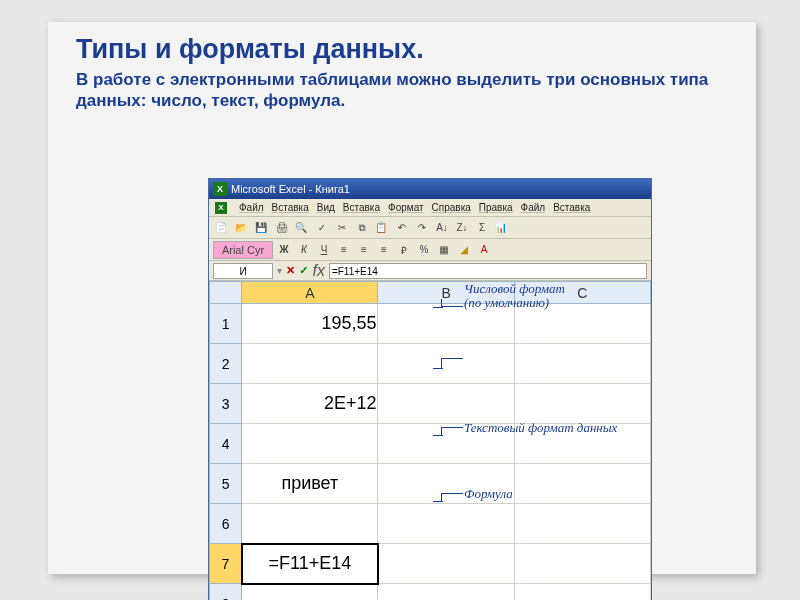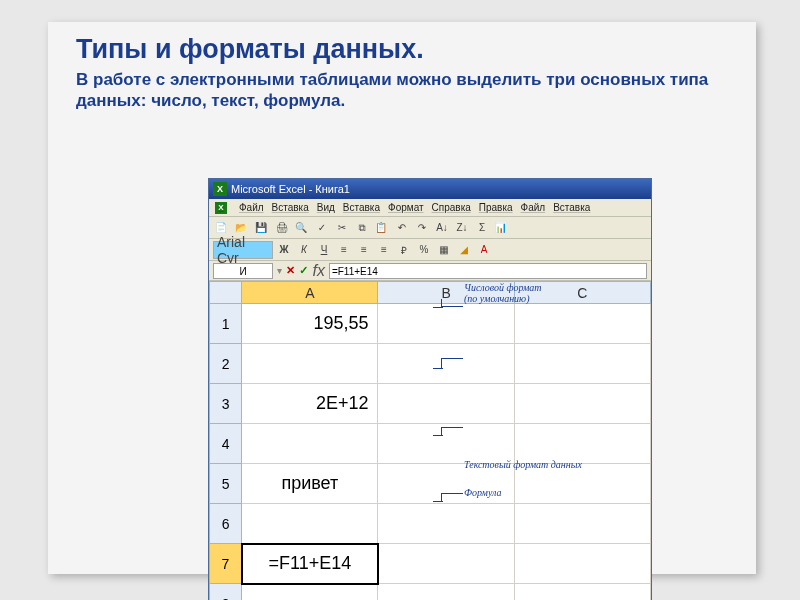--- a/index.html
+++ b/index.html
@@ -157,50 +157,50 @@
       border: 1px solid #9eb6ce;
       text-align: center;
       font-size: 14px;
       width: 26px;
       height: 32px;
     }
     .sheet td.rowh.sel { background: #ffd668; }
     .sheet td.cell {
       border: 1px solid #d4d0c8;
       font-size: 18px;
-      padding: 0 9px;
+      padding: 0 1px;
       height: 40px;
       text-align: right;
       font-family: Arial;
       color: #000;
     }
     .sheet td.cell.left { text-align: center; }
     .sheet td.cell.active {
       border: 2px solid #000;
       position: relative;
     }
     .annot {
       position: absolute;
       font-family: "Times New Roman", serif;
       font-style: italic;
-      font-size: 10px;
+      font-size: 13px;
       color: #1a3d8f;
       line-height: 1.1;
       text-align: left;
     }
     .annot-line {
       position: absolute;
       height: 2px;
       border-top: 1.5px solid #1a3d8f;
       border-left: 1.5px solid #1a3d8f;
     }
     
     .a1 { left: 416px; top: 260px; width: 170px; }
     .a2 { left: 416px; top: 330px; width: 190px; }
-    .a3 { left: 416px; top: 399px; width: 200px; margin-top: 38px; }
+    .a3 { left: 416px; top: 399px; width: 200px; }
     .a4 { left: 416px; top: 465px; }
     .line1 { left: 393px; top: 277px; width: 22px; height: 8px; border-bottom: 1.5px solid #1a3d8f; border-left: 1.5px solid #1a3d8f; border-top:none;}
     .line1b { left: 385px; top: 285px; width: 10px; border-top: 1.5px solid #1a3d8f; height:0;}
     .line2 { left: 393px; top: 336px; width: 22px; border-top: 1.5px solid #1a3d8f; height: 10px; border-left:1.5px solid #1a3d8f;}
     .line2b{ left: 385px; top: 346px; width:10px; border-top:1.5px solid #1a3d8f; height:0;}
     .line3 { left: 393px; top: 405px; width: 22px; border-top: 1.5px solid #1a3d8f; height: 8px; border-left:1.5px solid #1a3d8f;}
     .line3b{ left: 385px; top: 413px; width:10px; border-top:1.5px solid #1a3d8f; height:0;}
     .line4 { left: 393px; top: 471px; width: 22px; border-top:1.5px solid #1a3d8f; height:8px; border-left:1.5px solid #1a3d8f;}
     .line4b{ left: 385px; top: 479px; width:10px; border-top:1.5px solid #1a3d8f; height:0;}
   </style>
@@ -242,21 +242,21 @@
         <span class="tb-btn">⧉</span>
         <span class="tb-btn">📋</span>
         <span class="tb-btn">↶</span>
         <span class="tb-btn">↷</span>
         <span class="tb-btn">A↓</span>
         <span class="tb-btn">Z↓</span>
         <span class="tb-btn">Σ</span>
         <span class="tb-btn">📊</span>
       </div>
       <div class="toolbar2">
-        <span class="tb-btn" style="width:60px;text-align:left;padding:0 3px;font-size:14px;background:#7dd3fc;border:1px solid #aaa">Arial Cyr</span>
+        <span class="tb-btn" style="width:60px;text-align:left;padding:0 3px;font-size:11px;background:#f9a8d4;border:1px solid #aaa">Arial Cyr</span>
         <span class="tb-btn">
             <b>Ж</b>
           </span>
         <span class="tb-btn">
             <i>К</i>
           </span>
         <span class="tb-btn">
             <u>Ч</u>
           </span>
         <span class="tb-btn">≡</span>

